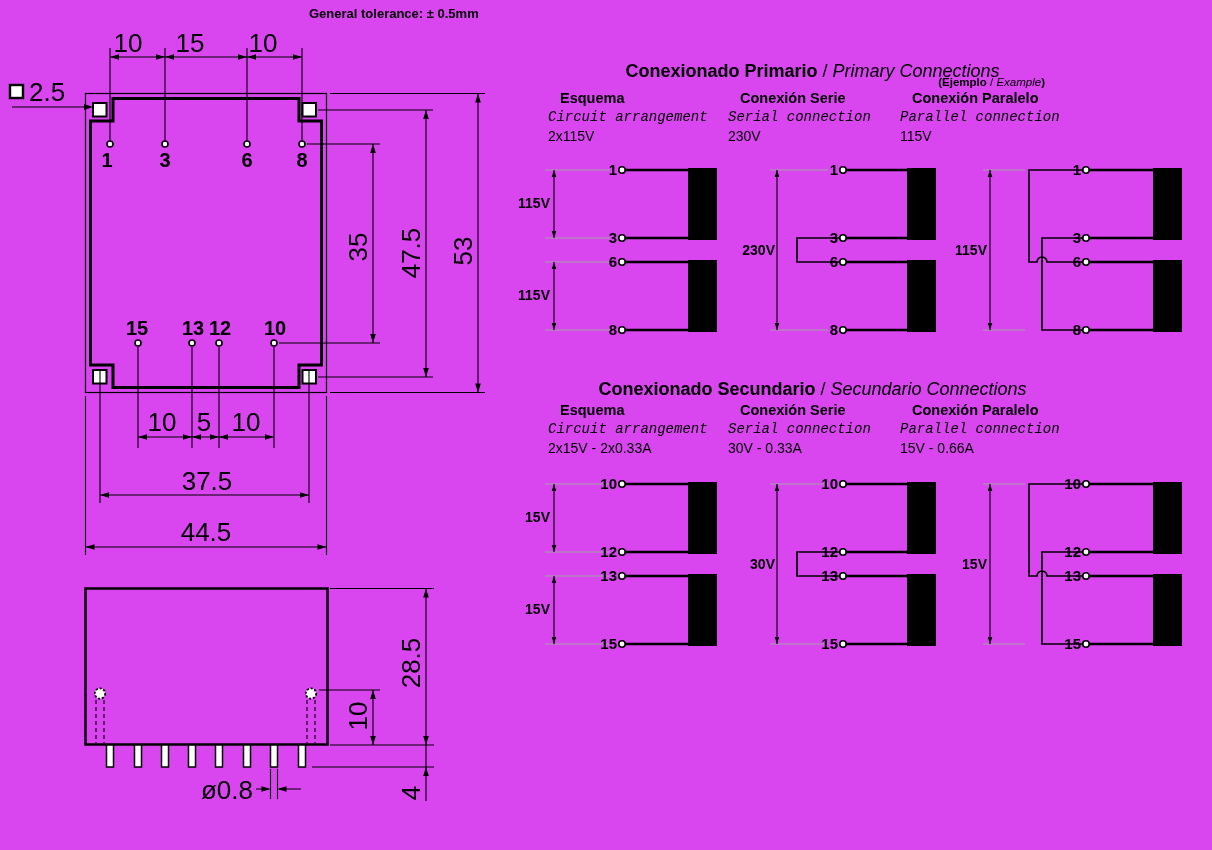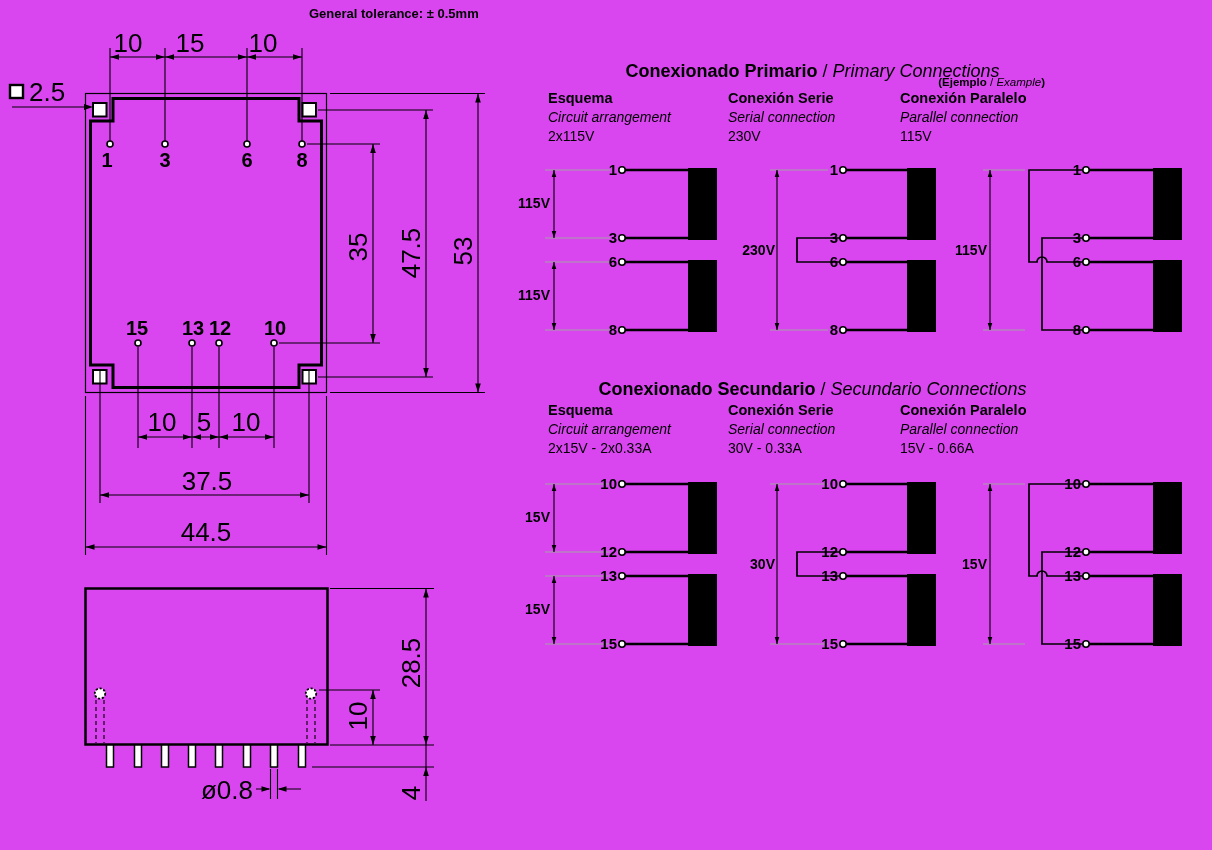--- a/index.html
+++ b/index.html
@@ -34,22 +34,22 @@
 
   
   .tol{position:absolute;left:309px;top:6px;font-size:13px;font-weight:bold;}
   .sec-title{position:absolute;left:540px;width:525px;text-align:center;font-size:18px;white-space:pre;}
   .sec-title .tb{font-weight:bold;margin-top:8px;}
   .sec-title .ti{font-style:italic;}
   .sec-sub{position:absolute;left:520px;width:525px;text-align:right;font-size:11.5px;white-space:pre;}
   .sec-sub .sb{font-weight:bold;}
   .sec-sub .si{font-style:italic;}
   .col{position:absolute;line-height:19px;font-size:14px;white-space:nowrap;}
-  .col .cn{font-weight:bold;font-size:14.5px;}
-  .col .cs{font-style:italic;}
+  .col .cn{font-weight:bold;font-size:14.5px;margin-left:12px;}
+  .col .cs{font-style:italic;font-family:Liberation Mono, monospace;}
 </style>
 </head>
 <body>
 
 <div id="page">
 
   <div class="tol">General tolerance: ± 0.5mm</div>
 
   <svg style="left:0;top:0" width="500" height="850" viewBox="0 0 500 850">
 

